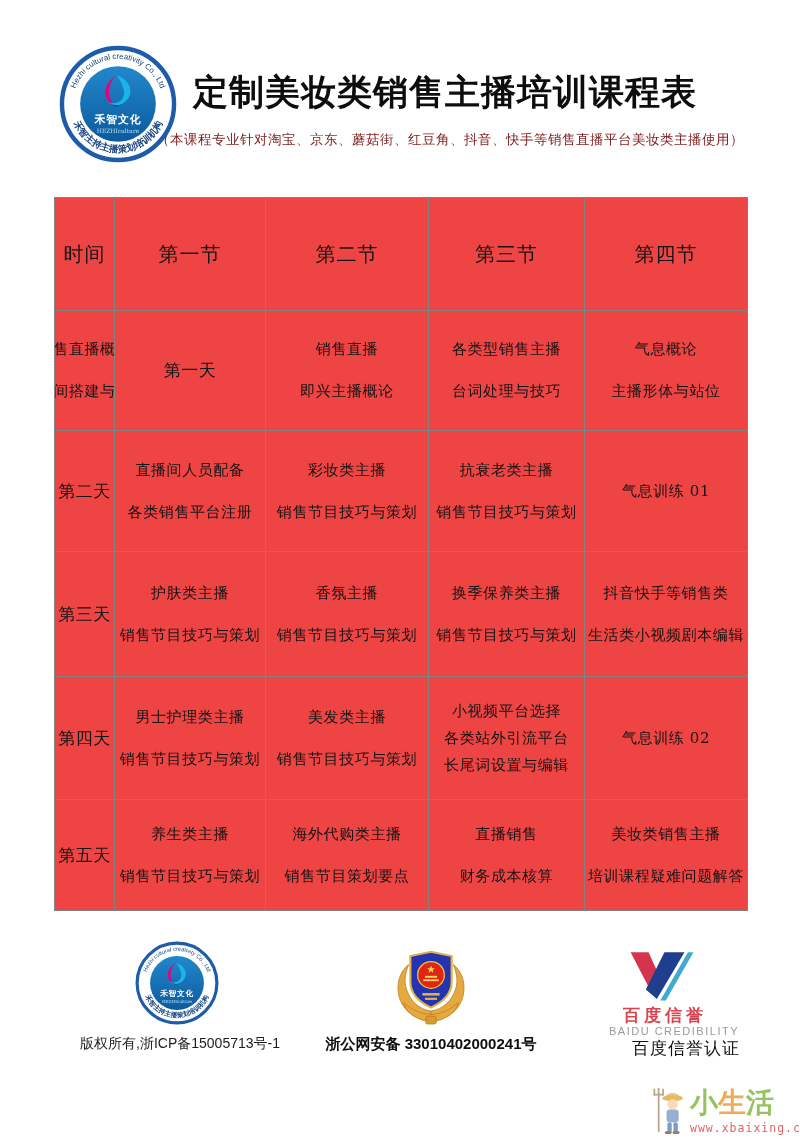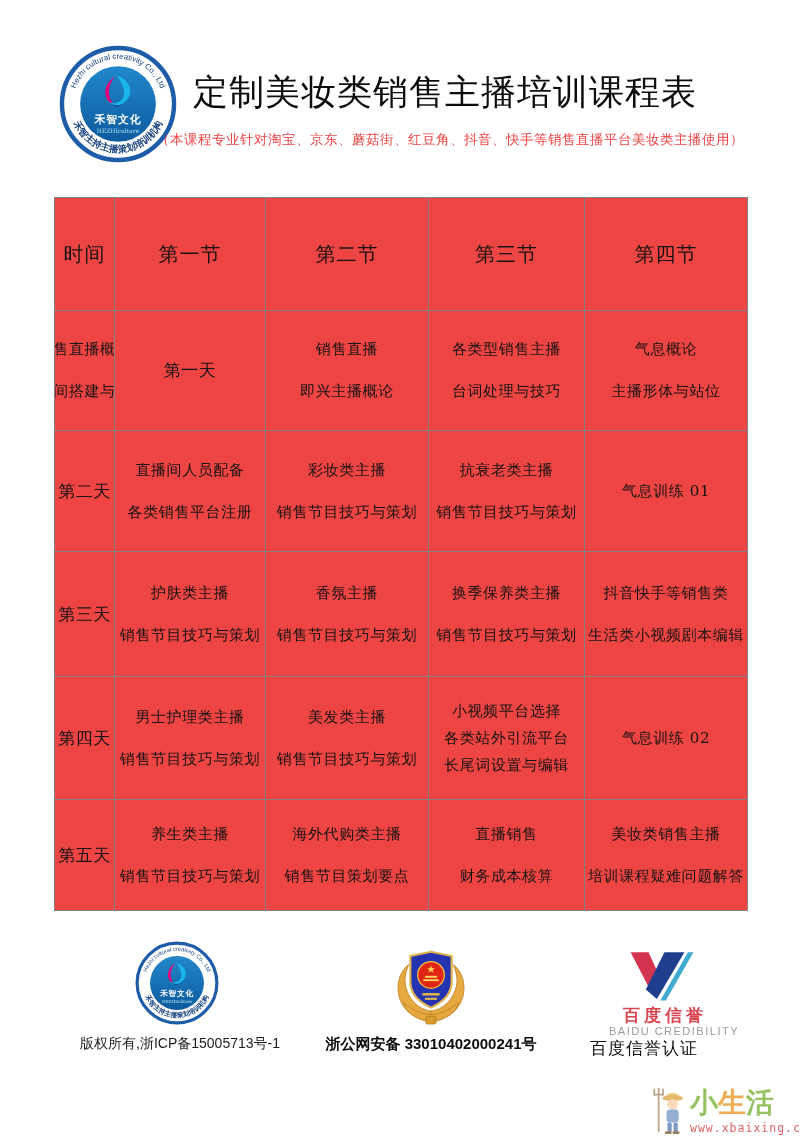--- a/index.html
+++ b/index.html
@@ -1,23 +1,23 @@
 <!DOCTYPE html>
 <html><head>
 <meta charset="utf-8">
 <style>
   html,body{margin:0;padding:0;}
   body{width:800px;height:1145px;background:#ffffff;position:relative;overflow:hidden;
        font-family:"DejaVu Serif","Liberation Serif",serif;color:#141414;}
   .abs{position:absolute;}
 
   
-  .doc-title{left:185px;top:69px;width:520px;text-align:center;font-size:35px;font-weight:400;
+  .doc-title{left:185px;top:69px;width:520px;text-align:center;font-size:35px;font-weight:700;
              color:#0d0d0d;white-space:nowrap;letter-spacing:1px;}
-  .doc-subtitle{left:120px;top:131px;width:660px;text-align:center;font-size:13.5px;color:#ef4444;
+  .doc-subtitle{left:120px;top:131px;width:660px;text-align:center;font-size:13.5px;color:#7f1d1d;
                 white-space:nowrap;letter-spacing:0.5px;}
   .logo-top{left:59px;top:45px;}
   .logo-footer{left:135px;top:941px;}
 
   
   .course-table{left:54px;top:197px;display:grid;
       grid-template-columns:60px 151px 163px 156px 163px;
       grid-template-rows:113px 120px 121px 125px 123px 111px;
       border-top:1px solid #828282;border-left:1px solid #828282;}
   .cell{border-right:1px solid #828282;border-bottom:1px solid #828282;
@@ -32,21 +32,21 @@
   .copyright{left:50px;top:1035px;width:260px;text-align:center;font-size:14px;
              font-family:"Liberation Sans","DejaVu Sans",sans-serif;color:#1c1c1c;white-space:nowrap;}
   .badge-svg{left:388px;top:944px;}
   .police-record{left:318px;top:1035px;width:226px;text-align:center;font-size:15px;font-weight:700;
              font-family:"Liberation Sans","DejaVu Sans",sans-serif;color:#0e0e0e;white-space:nowrap;}
   .baidu-v{left:626px;top:948px;}
   .baidu-cn{left:595px;top:1004px;width:140px;text-align:center;font-size:17px;font-weight:600;
             color:#d9454f;letter-spacing:4px;font-family:"Liberation Sans",sans-serif;white-space:nowrap;}
   .baidu-en{left:599px;top:1025px;width:140px;text-align:right;font-size:11px;color:#9a9a9a;
             letter-spacing:1.5px;font-family:"Liberation Sans",sans-serif;white-space:nowrap;}
-  .baidu-cert{left:590px;top:1037px;width:150px;text-align:left;font-size:17px;color:#111;
+  .baidu-cert{left:590px;top:1037px;width:150px;text-align:right;font-size:17px;color:#111;
             letter-spacing:1px;font-family:Liberation Serif, serif;white-space:nowrap;}
 
   
   .wm-farmer{left:652px;top:1086px;opacity:.9;}
   .wm-chars{left:690px;top:1084px;font-size:28px;font-weight:700;letter-spacing:0;white-space:nowrap;
             font-family:"DejaVu Sans",sans-serif;opacity:.88;}
   .wm-chars .c1,.wm-chars .c3{color:#86bb4a;}
   .wm-chars .c2{color:#eda13e;}
   .wm-url{left:690px;top:1121px;font-size:11.5px;color:#e05a5a;letter-spacing:1px;
           font-family:"DejaVu Sans Mono","Liberation Mono",monospace;white-space:nowrap;opacity:.95;}

